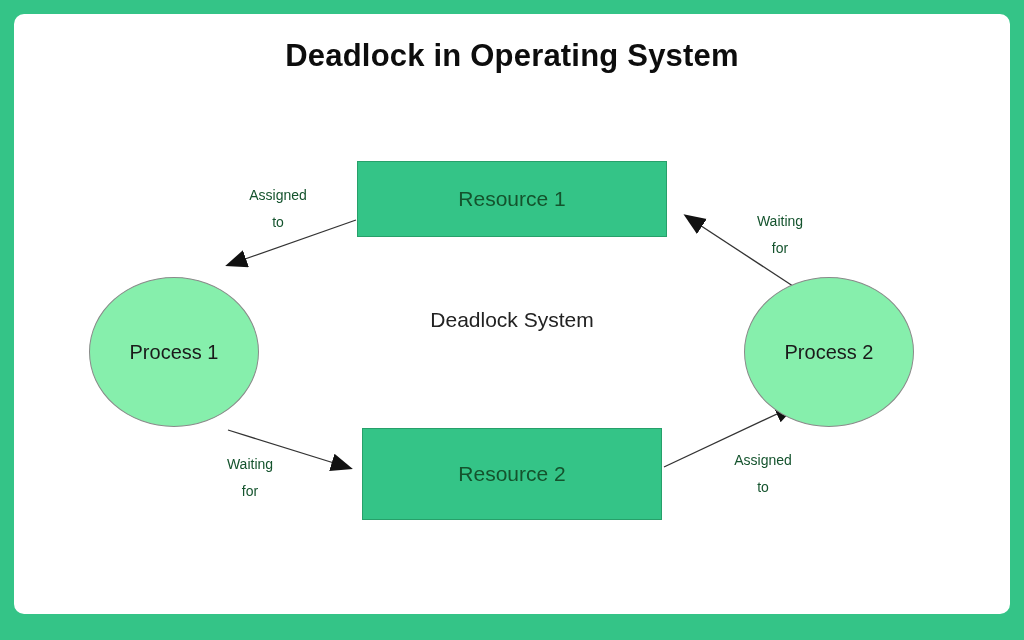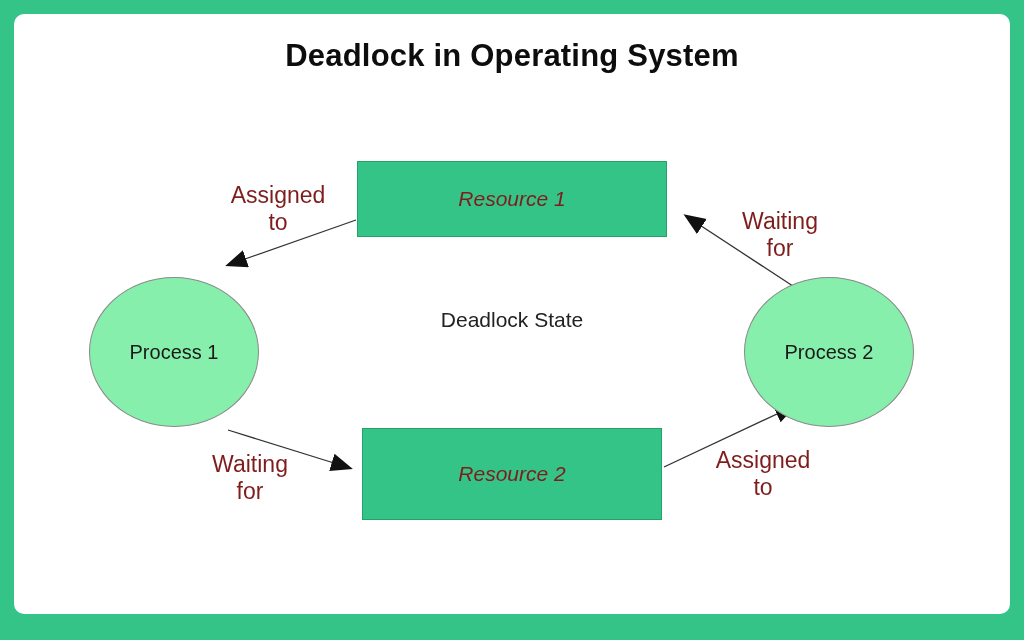--- a/index.html
+++ b/index.html
@@ -28,22 +28,21 @@
     letter-spacing: 0.2px;
   }
   .resource-box {
     position: absolute;
     background: #34c487;
     border: 1px solid #27a06a;
     display: flex;
     align-items: center;
     justify-content: center;
     font-size: 21px;
-    color: #7f1d1d;
-    font-style: italic;
+    color: #14532d;
   }
   .resource1 { left: 357px; top: 161px; width: 310px; height: 76px; }
   .resource2 { left: 362px; top: 428px; width: 300px; height: 92px; }
   .process-circle {
     position: absolute;
     width: 170px; height: 150px;
     border: 1px solid #8a8a8a;
     border-radius: 50%;
     background: #86efac;
     display: flex;
@@ -59,23 +58,23 @@
     left: 412px; top: 308px;
     width: 200px;
     text-align: center;
     font-size: 21px;
     color: #222222;
   }
   .edge-label {
     position: absolute;
     width: 110px;
     text-align: center;
-    font-size: 23px;
+    font-size: 14px;
     line-height: 27px;
-    color: #7f1d1d;
+    color: #14532d;
   }
   .label-assigned-r1p1 { left: 223px; top: 182px; }
   .label-waiting-p1r2  { left: 195px; top: 451px; }
   .label-waiting-p2r1  { left: 725px; top: 208px; }
   .label-assigned-r2p2 { left: 708px; top: 447px; }
   .edges-svg {
     position: absolute;
     left: 0; top: 0;
     width: 1024px; height: 640px;
     pointer-events: none;
@@ -107,21 +106,21 @@
   <span>Resource 2</span>
 </div>
 
 <div class="process-circle process1">
   <span>Process 1</span>
 </div>
 <div class="process-circle process2">
   <span>Process 2</span>
 </div>
 
-<div class="center-label">Deadlock State</div>
+<div class="center-label">Deadlock System</div>
 
 <div class="edge-label label-assigned-r1p1">
   <div>Assigned</div>
   <div>to</div>
 </div>
 <div class="edge-label label-waiting-p1r2">
   <div>Waiting</div>
   <div>for</div>
 </div>
 <div class="edge-label label-waiting-p2r1">

